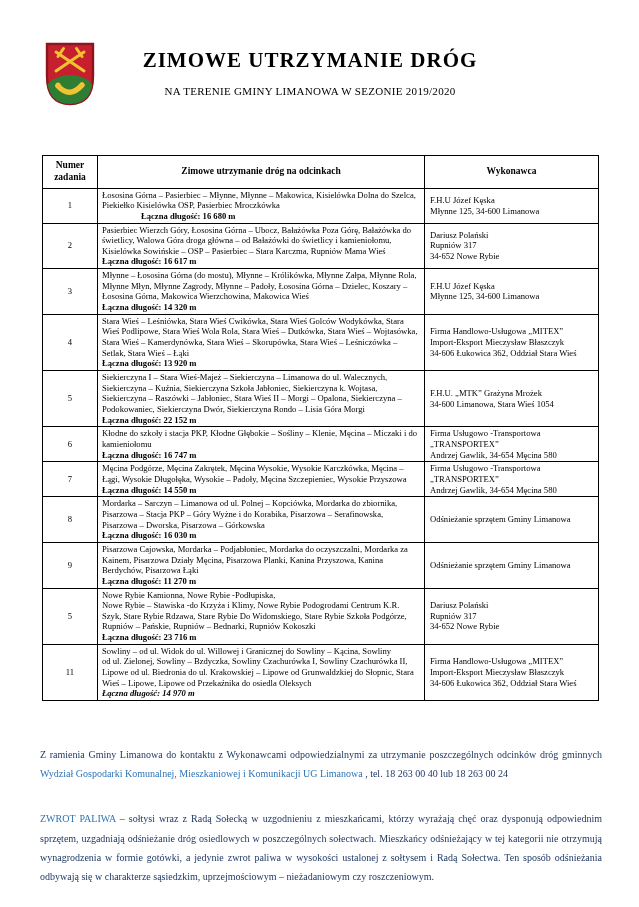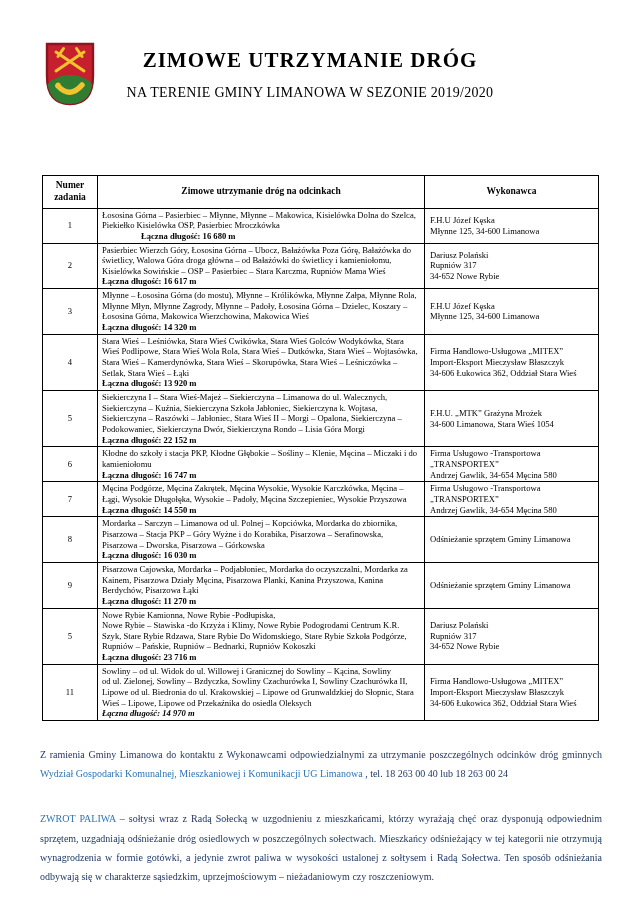--- a/index.html
+++ b/index.html
@@ -5,26 +5,26 @@
   html,body{margin:0;padding:0;background:#ffffff;}
   .page{
     width:639px;height:907px;background:#ffffff;position:relative;overflow:hidden;
     font-family:"Liberation Serif", serif;color:#000;
   }
   
   .header{position:absolute;left:0;top:40px;width:580px;}
   .crest{position:absolute;left:45px;top:2px;width:50px;height:64px;}
   .titles{margin-left:70px;margin-right:30px;text-align:center;}
   .doc-title{font-size:21px;font-weight:bold;letter-spacing:1px;margin-top:8px;}
-  .doc-subtitle{font-size:14px;margin-top:12px;letter-spacing:0.3px;}
+  .doc-subtitle{font-size:11px;margin-top:12px;letter-spacing:0.3px;}
   
   .intro{position:absolute;left:40px;right:36px;top:132px;font-size:10.6px;font-weight:bold;}
   
   .road-table{
-    position:absolute;left:42px;top:175px;width:556px;
+    position:absolute;left:42px;top:155px;width:556px;
     border-collapse:collapse;table-layout:fixed;font-size:8.6px;line-height:1.24;
   }
   .road-table col.c1{width:55px;}
   .road-table col.c2{width:327px;}
   .road-table col.c3{width:174px;}
   .road-table th,.road-table td{border:1px solid #000;padding:1px 4px;}
   .road-table th{font-size:9.5px;font-weight:bold;text-align:center;padding:4px 2px;}
   td.num-cell{text-align:center;vertical-align:middle;}
   td.roads-cell{vertical-align:top;white-space:pre-line;margin-left:44px;}
   td.contractor-cell{vertical-align:middle;padding-left:5px;}

